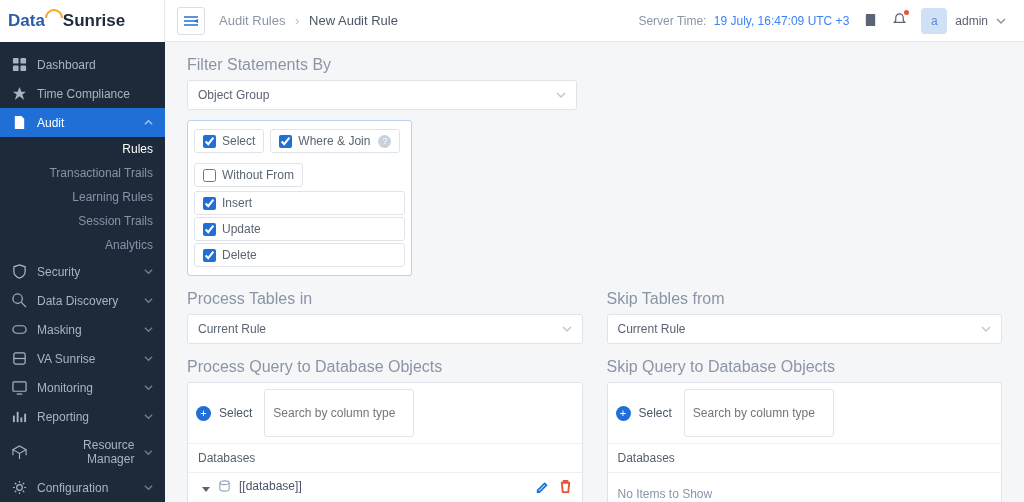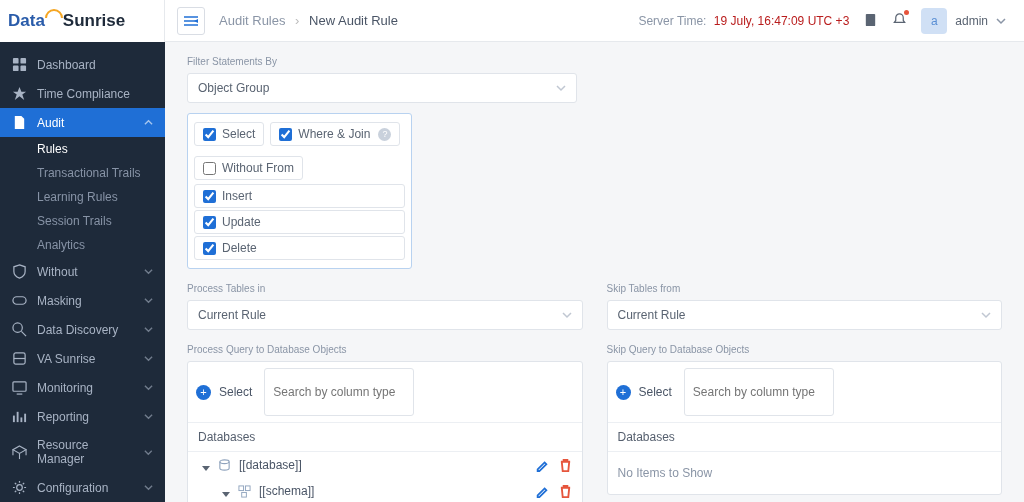--- a/index.html
+++ b/index.html
@@ -1,21 +1,21 @@
 <!DOCTYPE html>
 <html><head>
 <meta charset="utf-8">
 <style>
 * { margin: 0; padding: 0; box-sizing: border-box; }
 body { font-family: -apple-system, BlinkMacSystemFont, "Segoe UI", Arial, sans-serif; font-size: 12px; color: #5a6472; background: #fff; width: 1024px; height: 502px; overflow: hidden; }
 
 .app { display: flex; width: 100%; height: 100%; }
 
 
-.sidebar { width: 165px; background: #1e2a3a; color: #a8b3c4; display: flex; flex-direction: column; flex-shrink: 0; }
+.sidebar { width: 165px; background: #1e2a3a; color: #a8b3c4; display: flex; flex-direction: column; flex-shrink: 0; text-align: right; }
 .logo-bar { height: 42px; background: #fff; display: flex; align-items: center; padding: 0 8px; border-right: 1px solid #e6e9ed; }
 .logo { font-size: 17px; font-weight: 700; }
 .logo .d1 { color: #2a5caa; }
 .logo .d2 { color: #1e2a3a; }
 .logo-arc { position: relative; top: -2px; }
 .logo-arc svg { vertical-align: top; }
 .nav { flex: 1; overflow: hidden; padding: 8px 0 0 0; }
 .nav-item { display: flex; align-items: center; padding: 7px 12px; gap: 10px; cursor: pointer; color: #a8b3c4; }
 .nav-item.active { background: #1f6fd6; color: #fff; }
 .nav-icon { width: 15px; height: 15px; fill: currentColor; flex-shrink: 0; }
@@ -25,30 +25,30 @@
 
 
 .main { flex: 1; display: flex; flex-direction: column; background: #f5f6f8; }
 .header { height: 42px; background: #fff; display: flex; align-items: center; padding: 0 18px; border-bottom: 1px solid #e6e9ed; gap: 14px; }
 .collapse-btn { width: 28px; height: 28px; border: 1px solid #d9dde4; border-radius: 3px; display: flex; align-items: center; justify-content: center; cursor: pointer; margin-left: -6px; }
 .breadcrumb { color: #8a95a6; font-size: 13px; }
 .breadcrumb .sep { margin: 0 6px; color: #bbb; }
 .breadcrumb .current { color: #4a5566; font-weight: 500; }
 .header-spacer { flex: 1; }
 .server-time { color: #8a95a6; font-size: 12px; }
-.server-time b { color: #b91c1c; font-weight: 500; margin-left: 4px; }
+.server-time b { color: #3b82f6; font-weight: 500; margin-left: 4px; }
 .hdr-icon { width: 15px; height: 15px; fill: #aab3c2; cursor: pointer; }
 .hdr-dot { width: 5px; height: 5px; background: #e6553c; border-radius: 50%; position: absolute; top: -2px; right: -2px; }
 .hdr-icon-wrap { position: relative; }
 .user { display: flex; align-items: center; gap: 8px; cursor: pointer; }
 .avatar { width: 26px; height: 26px; border-radius: 4px; background: #d0e0f5; color: #5a8fd4; display: flex; align-items: center; justify-content: center; font-size: 12px; }
 
 
 .content { flex: 1; padding: 14px 22px; overflow: hidden; }
-.field-label { color: #8a95a6; font-size: 10px; margin-bottom: 6px; }
+.field-label { color: #8a95a6; font-size: 16px; margin-bottom: 6px; }
 .select-box { background: #fff; border: 1px solid #e0e4ea; border-radius: 3px; padding: 7px 10px; display: flex; align-items: center; width: 390px; cursor: pointer; }
 .select-box .chev { margin-left: auto; }
 .select-wide { width: 100%; }
 
 .filter-options { border: 1px solid #b8d2f0; border-radius: 3px; padding: 6px; margin-top: 10px; width: 225px; background: #fff; }
 .opt-row { display: flex; gap: 6px; flex-wrap: wrap; }
 .chk { border: 1px solid #e0e4ea; border-radius: 3px; padding: 4px 8px; display: flex; align-items: center; gap: 6px; margin: 2px 0; background: #fff; cursor: pointer; }
 .chk input { accent-color: #1f6fd6; width: 13px; height: 13px; }
 .help { width: 13px; height: 13px; border-radius: 50%; background: #c9d1dc; color: #fff; display: inline-flex; align-items: center; justify-content: center; font-size: 9px; margin-left: 2px; }
 
@@ -115,40 +115,40 @@
       <div class="nav-sub active"><span>Rules</span></div>
       <div class="nav-sub"><span>Transactional Trails</span></div>
       <div class="nav-sub"><span>Learning Rules</span></div>
       <div class="nav-sub"><span>Session Trails</span></div>
       <div class="nav-sub"><span>Analytics</span></div>
 
       <div class="nav-item">
         <svg class="nav-icon" viewBox="0 0 16 16">
             <path d="M8 1 L14 3 v5 c0 4 -3 6 -6 7 c-3 -1 -6 -3 -6 -7 V3 Z" fill="none" stroke="currentColor" stroke-width="1.3"></path>
           </svg>
-        <span>Without</span>
-        <svg class="nav-chevron" viewBox="0 0 10 10">
-            <path d="M1 3 L5 7 L9 3" stroke="currentColor" stroke-width="1.5" fill="none"></path>
-          </svg>
-      </div>
-      <div class="nav-item">
-        <svg class="nav-icon" viewBox="0 0 16 16">
-            <rect x="1" y="4" width="14" height="8" rx="4" fill="none" stroke="currentColor" stroke-width="1.3"></rect>
-          </svg>
-        <span>Masking</span>
+        <span>Security</span>
         <svg class="nav-chevron" viewBox="0 0 10 10">
             <path d="M1 3 L5 7 L9 3" stroke="currentColor" stroke-width="1.5" fill="none"></path>
           </svg>
       </div>
       <div class="nav-item">
         <svg class="nav-icon" viewBox="0 0 16 16">
             <circle cx="6" cy="6" r="5" fill="none" stroke="currentColor" stroke-width="1.3"></circle>
             <line x1="10" y1="10" x2="15" y2="15" stroke="currentColor" stroke-width="1.3"></line>
           </svg>
         <span>Data Discovery</span>
+        <svg class="nav-chevron" viewBox="0 0 10 10">
+            <path d="M1 3 L5 7 L9 3" stroke="currentColor" stroke-width="1.5" fill="none"></path>
+          </svg>
+      </div>
+      <div class="nav-item">
+        <svg class="nav-icon" viewBox="0 0 16 16">
+            <rect x="1" y="4" width="14" height="8" rx="4" fill="none" stroke="currentColor" stroke-width="1.3"></rect>
+          </svg>
+        <span>Masking</span>
         <svg class="nav-chevron" viewBox="0 0 10 10">
             <path d="M1 3 L5 7 L9 3" stroke="currentColor" stroke-width="1.5" fill="none"></path>
           </svg>
       </div>
       <div class="nav-item">
         <svg class="nav-icon" viewBox="0 0 16 16">
             <rect x="2" y="2" width="12" height="12" rx="2" fill="none" stroke="currentColor" stroke-width="1.3"></rect>
             <line x1="2" y1="8" x2="14" y2="8" stroke="currentColor" stroke-width="1.3"></line>
           </svg>
         <span>VA Sunrise</span>

